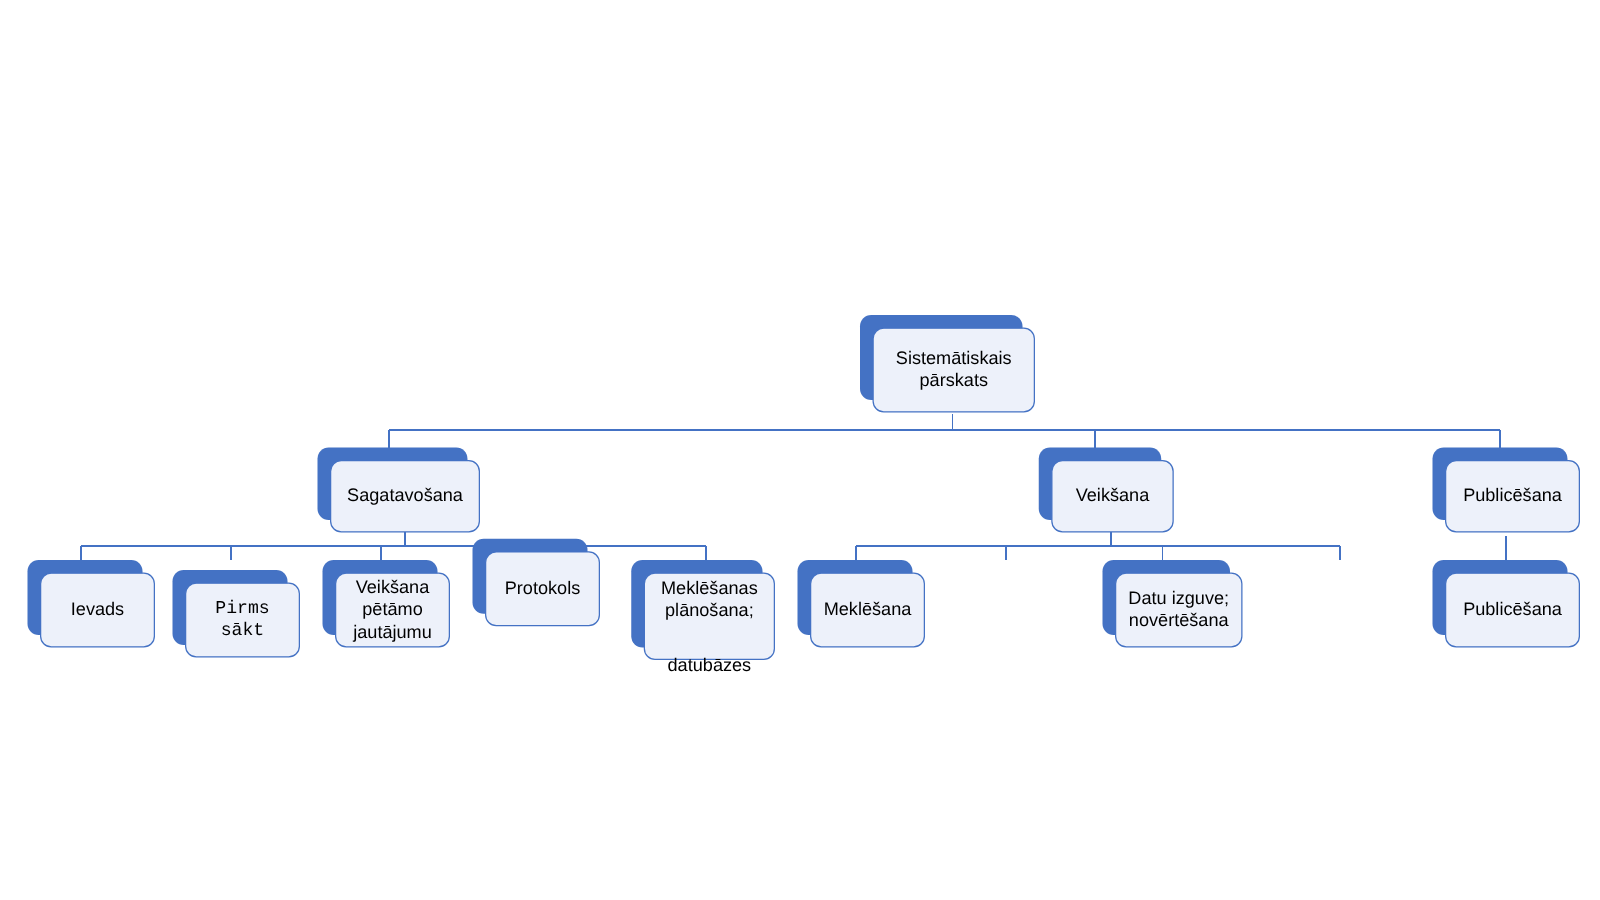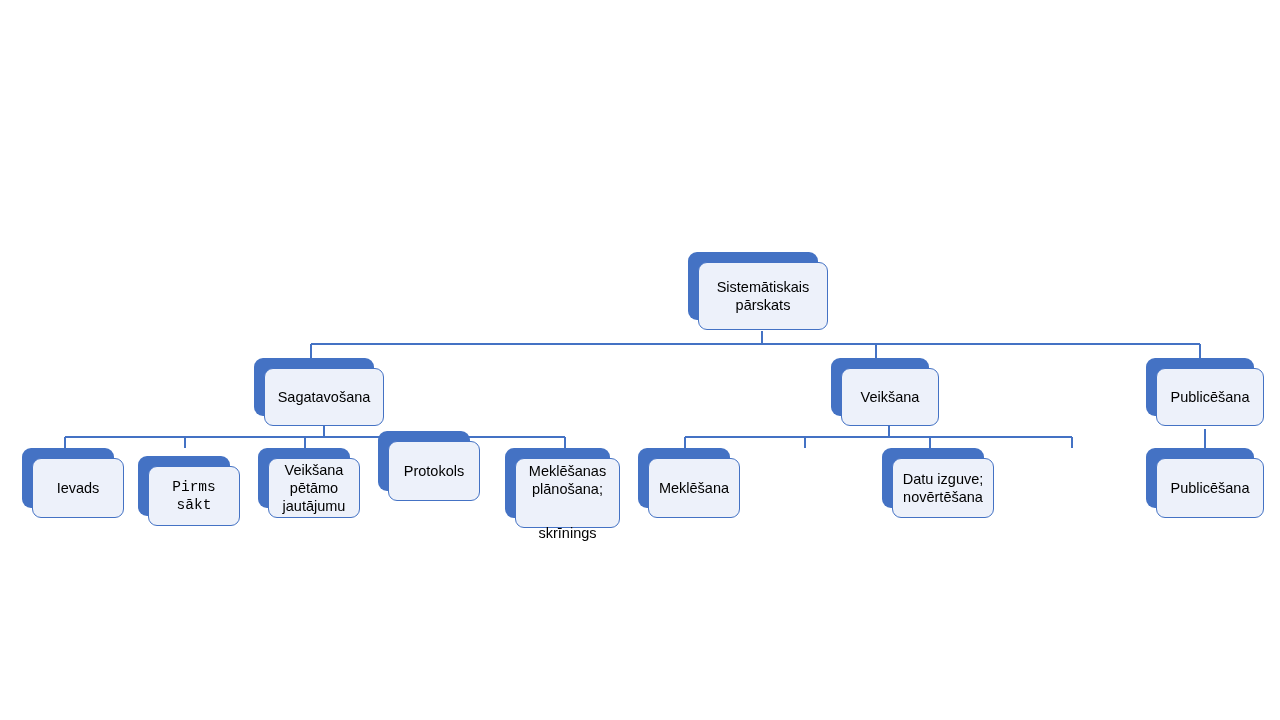--- a/index.html
+++ b/index.html
@@ -160,21 +160,21 @@
     </div>
   </div>
 
   <div class="node" style="left:505px; top:448px; width:105px; height:70px;text-decoration:underline;">
     <div class="node-shadow"></div>
     <div class="node-card">
       <span class="node-label">
         <span>Meklēšanas
 plānošana;</span>
         <span class="gap"></span>
-        <span>skrīnings</span>
+        <span>datubāzes</span>
       </span>
     </div>
   </div>
 
   <div class="node" style="left:638px; top:448px; width:92px; height:60px;">
     <div class="node-shadow"></div>
     <div class="node-card">
       <span class="node-label">Meklēšana</span>
     </div>
   </div>

